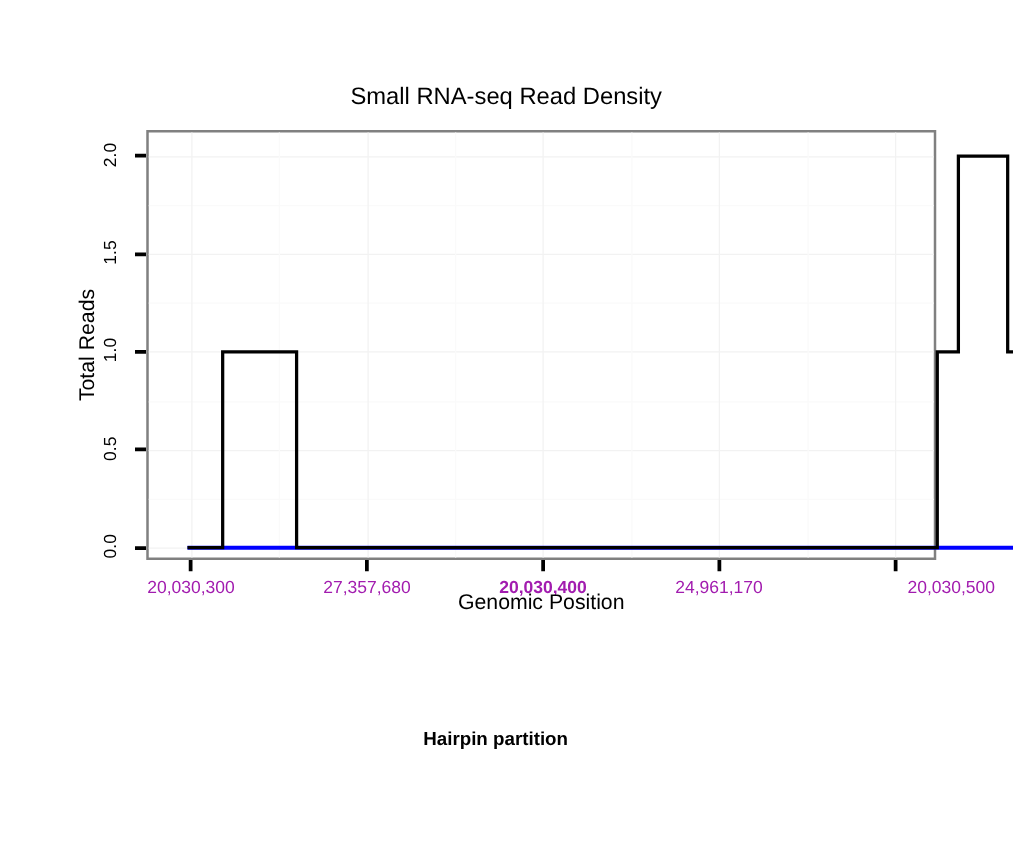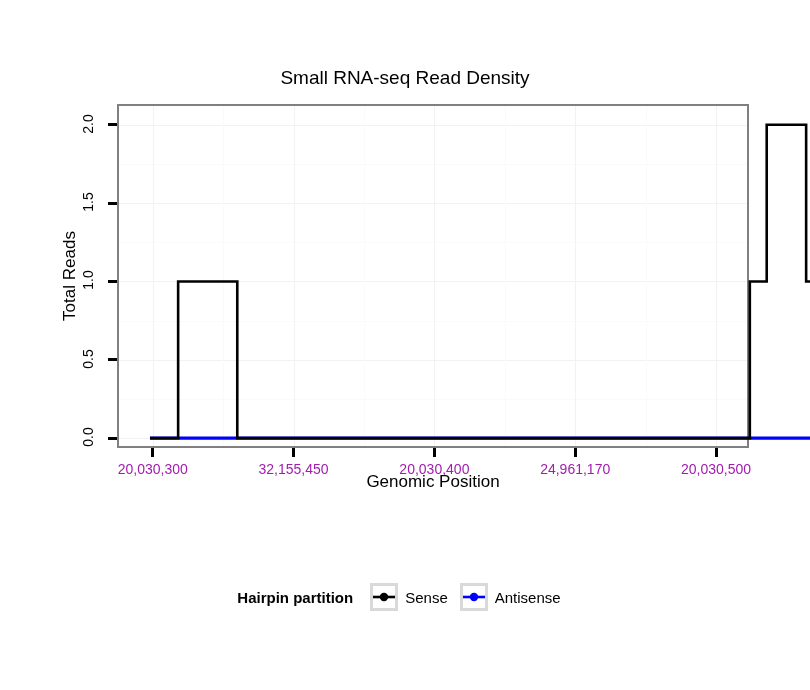--- a/index.html
+++ b/index.html
@@ -208,48 +208,28 @@
     <svg id="data-svg" viewBox="0 0 628 340" preserveAspectRatio="none">
       <polyline id="series-antisense" fill="none" stroke="#0000FF" stroke-width="3.2" points="30.98,332.17 735.01,332.17"></polyline>
       <polyline id="series-sense" fill="none" stroke="#000000" stroke-width="2.6" points="30.98,332.17 59.14,332.17 59.14,175.48 118.28,175.48 118.28,332.17 630.82,332.17 630.82,175.48 647.71,175.48 647.71,18.80 687.14,18.80 687.14,175.48 709.67,175.48 709.67,332.17 735.01,332.17"></polyline>
     </svg>
   </div>
 
   <div id="x-ticks">
       <div class="x-tick-mark" style="left: 151.294px; top: 448px;"></div>
       <div class="x-tick-label" style="width: 160px; left: 72.7937px; top: 461px;">20,030,300</div>
       <div class="x-tick-mark" style="left: 292.101px; top: 448px;"></div>
-      <div class="x-tick-label" style="width: 160px; left: 213.601px; top: 461px;">32,155,450</div>
+      <div class="x-tick-label" style="width: 160px; left: 213.601px; top: 461px;">27,357,680</div>
       <div class="x-tick-mark" style="left: 432.908px; top: 448px;"></div>
-      <div class="x-tick-label" style="width: 160px; left: 354.408px; top: 461px;">20,030,400</div>
+      <div class="x-tick-label" style="width: 160px; left: 354.408px; top: 461px; font-weight: bold;">20,030,400</div>
       <div class="x-tick-mark" style="left: 573.715px; top: 448px;"></div>
       <div class="x-tick-label" style="width: 160px; left: 495.215px; top: 461px;">24,961,170</div>
       <div class="x-tick-mark" style="left: 714.522px; top: 448px;"></div>
-      <div class="x-tick-label" style="width: 160px; left: 636.022px; top: 461px;">20,030,500</div>
+      <div class="x-tick-label" style="width: 160px; left: 636.022px; top: 461px; text-align: right;">20,030,500</div>
     </div>
 
   <div id="x-axis-title">Genomic Position</div>
 
   <div id="legend">
     <div id="legend-title">Hairpin partition</div>
-    <div id="legend-entries" style="display: flex; align-items: center;">
-        <div class="legend-entry">
-          <div class="legend-key">
-            <svg width="22" height="20" viewBox="0 0 22 20">
-              <line x1="0" y1="10" x2="22" y2="10" stroke="#000000" stroke-width="2.6"></line>
-              <circle cx="11" cy="10" r="4.2" fill="#000000"></circle>
-            </svg>
-          </div>
-          <div class="legend-label">Sense</div>
-        </div>
-        <div class="legend-entry">
-          <div class="legend-key">
-            <svg width="22" height="20" viewBox="0 0 22 20">
-              <line x1="0" y1="10" x2="22" y2="10" stroke="#0000FF" stroke-width="2.6"></line>
-              <circle cx="11" cy="10" r="4.2" fill="#0000FF"></circle>
-            </svg>
-          </div>
-          <div class="legend-label">Antisense</div>
-        </div>
-      </div>
   </div>
 
 </div>
 
 </body></html>

